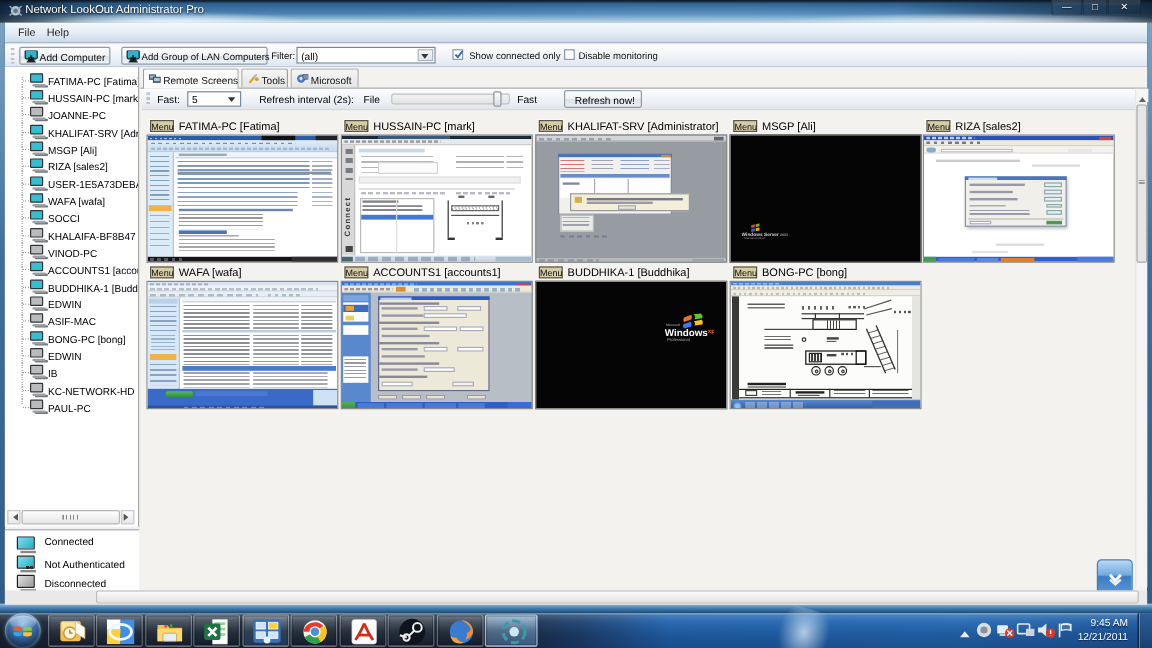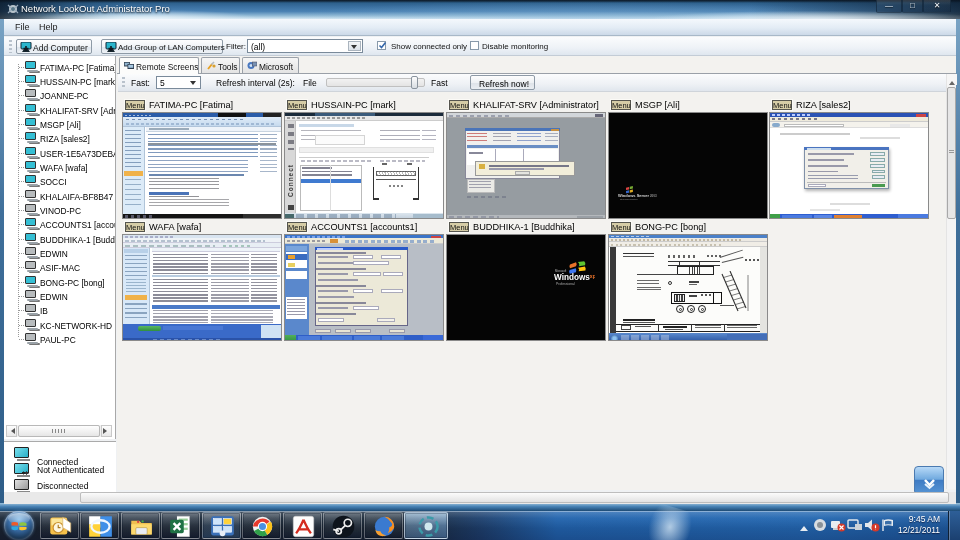--- a/index.html
+++ b/index.html
@@ -250,21 +250,21 @@
   <div class="abs" id="lhsb">
     <div style="position:absolute;left:0;top:0;width:11px;height:12px;background:linear-gradient(180deg,#fdfdfd,#e8e8e8);border:1px solid #c8c8c8;"></div>
     <div style="position:absolute;left:2px;top:3px;width:0;height:0;border:3px solid transparent;border-right:4px solid #555;"></div>
     <div style="position:absolute;right:0;top:0;width:11px;height:12px;background:linear-gradient(180deg,#fdfdfd,#e8e8e8);border:1px solid #c8c8c8;"></div>
     <div style="position:absolute;right:2px;top:3px;width:0;height:0;border:3px solid transparent;border-left:4px solid #555;"></div>
     <div style="position:absolute;left:12px;top:0;width:82px;height:12px;background:linear-gradient(180deg,#fefefe,#e6e6e6);border:1px solid #b8b8b8;border-radius:2px;"></div>
     <div style="position:absolute;left:46px;top:4px;width:14px;height:4px;background-image:repeating-linear-gradient(90deg,#888 0 1px,transparent 1px 3px);"></div>
   </div>
   <div class="abs" id="legend">
     <div class="lg" style="top:5px;"></div>
-      <div class="lgt" style="top:15px;">Connected</div>
+      <div class="lgt" style="top:4px;">Connected</div>
     <div class="lg" style="top:21px;"></div>
       <div class="abs" style="left:17px;top:29px;width:7px;height:5px;background:radial-gradient(circle at 30% 40%,#222 1.5px,transparent 1.6px),radial-gradient(circle at 75% 40%,#333 1.5px,transparent 1.6px);"></div>
       <div class="lgt" style="top:23px;">Not Authenticated</div>
     <div class="lg gray" style="top:37px;background:linear-gradient(135deg,#e0e0e0,#9a9a9a);"></div>
       <div class="lgt" style="top:39px;text-align:right;">Disconnected</div>
   </div>
 
   <div class="abs" id="mainpanel">
     <div class="abs tab active" style="left:2px;width:80px;">
       <svg class="ic" viewBox="0 0 10 9">

